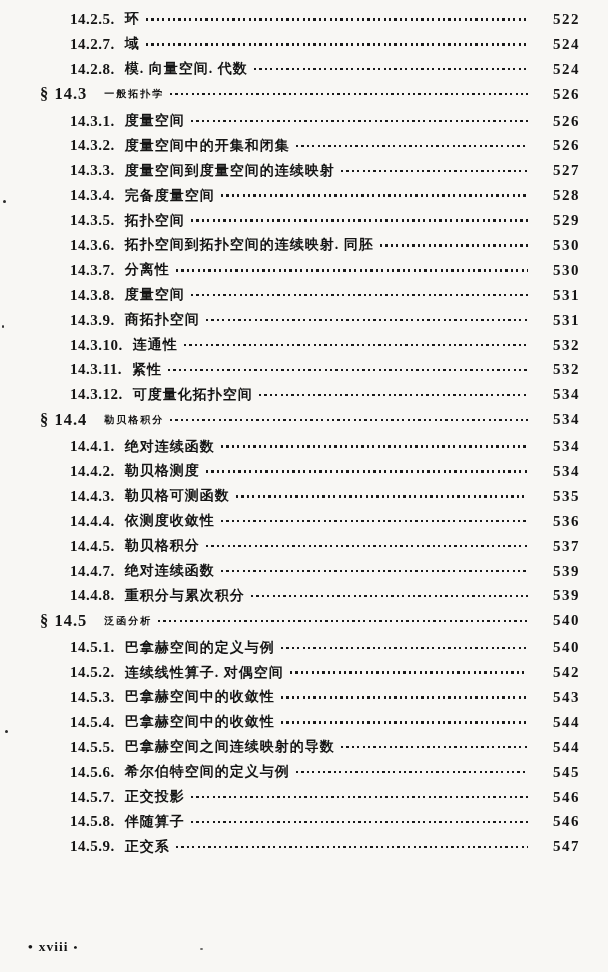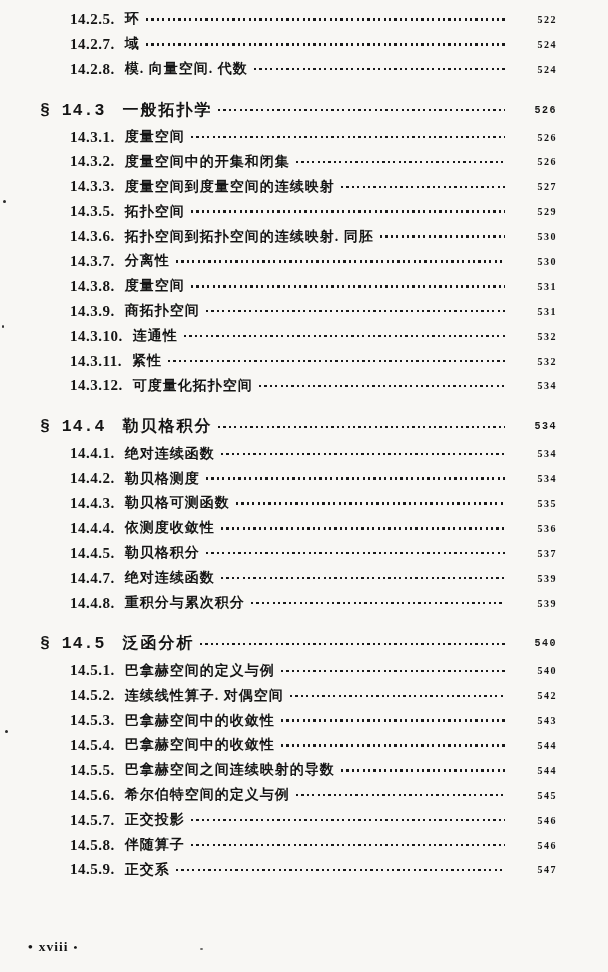--- a/index.html
+++ b/index.html
@@ -13,21 +13,21 @@
   }
   .page {
     position: absolute; inset: 0;
     padding-top: 7px;
   }
   .row {
     display: flex;
     align-items: center;
     height: 24.9px;
     padding-left: 70px;
-    padding-right: 51px;
+    padding-right: 28px;
     font-weight: 700;
     white-space: nowrap;
   }
   .row .num {
     font-size: 15px;
     letter-spacing: 0.5px;
     margin-right: 10px;
   }
   .row .title {
     font-size: 14px;
@@ -35,35 +35,34 @@
   }
   .row .leader {
     flex: 1 1 auto;
     height: 2.4px;
     margin: 0 8px 0 6px;
     background-image: repeating-linear-gradient(to right, #1a1a1a 0 2.2px, transparent 2.2px 5.4px);
   }
   .row .pagenum {
     width: 44px;
     text-align: right;
-    font-size: 10px;
+    font-size: 15px;
     letter-spacing: 1.5px;
   }
   .row.section {
     padding-left: 40px;
-    margin: 16px 0 2px 0;
-    font-family: Liberation Mono, monospace;
+    margin: 0 0 2px 0;
   }
   .row.section .num {
     font-size: 16.5px;
     margin-right: 17px;
     letter-spacing: 1px;
   }
   .row.section .title {
-    font-size: 16px;
+    font-size: 10px;
     letter-spacing: 2px;
   }
   .footer {
     position: absolute;
     left: 28px;
     top: 939px;
     font-size: 13.5px;
     font-weight: 700;
     letter-spacing: 1px;
     display: flex;
@@ -120,20 +119,26 @@
     <span class="num">14.3.2.</span>
     <span class="title">度量空间中的开集和闭集</span>
     <span class="leader"></span>
     <span class="pagenum">526</span>
   </div>
       <div class="row sub">
     <span class="num">14.3.3.</span>
     <span class="title">度量空间到度量空间的连续映射</span>
     <span class="leader"></span>
     <span class="pagenum">527</span>
+  </div>
+      <div class="row sub">
+    <span class="num">14.3.4.</span>
+    <span class="title">完备度量空间</span>
+    <span class="leader"></span>
+    <span class="pagenum">528</span>
   </div>
       <div class="row sub">
     <span class="num">14.3.5.</span>
     <span class="title">拓扑空间</span>
     <span class="leader"></span>
     <span class="pagenum">529</span>
   </div>
       <div class="row sub">
     <span class="num">14.3.6.</span>
     <span class="title">拓扑空间到拓扑空间的连续映射. 同胚</span>

